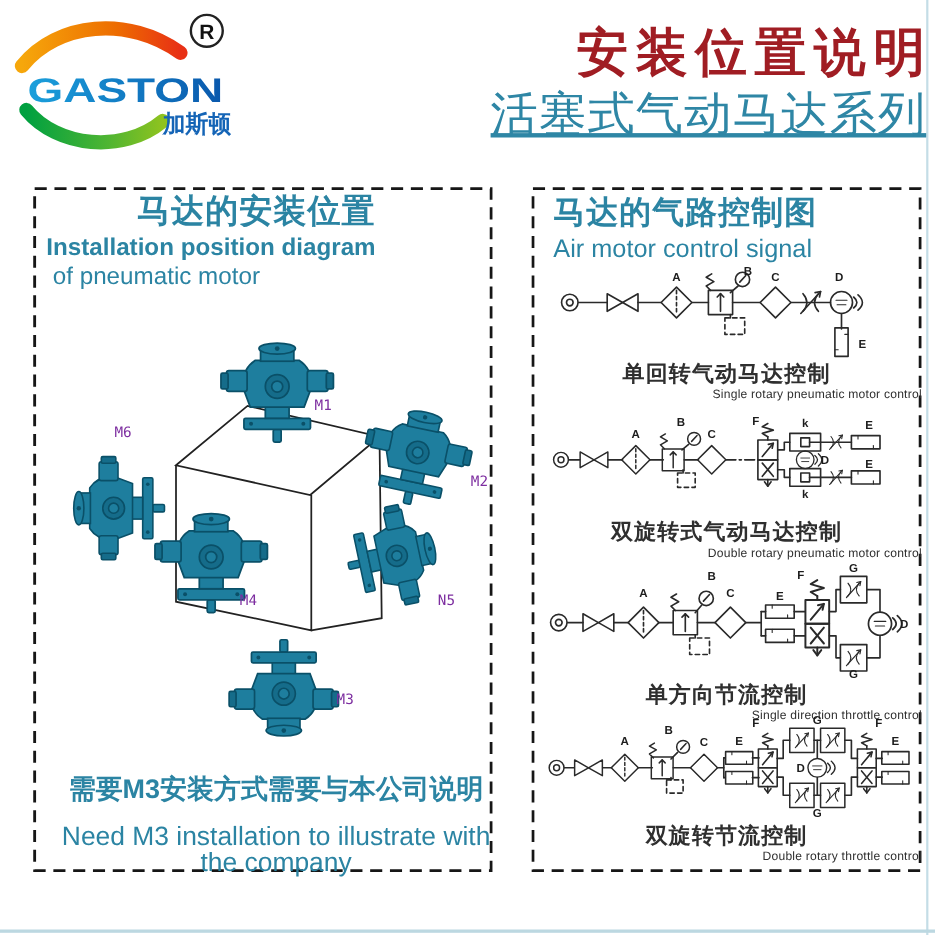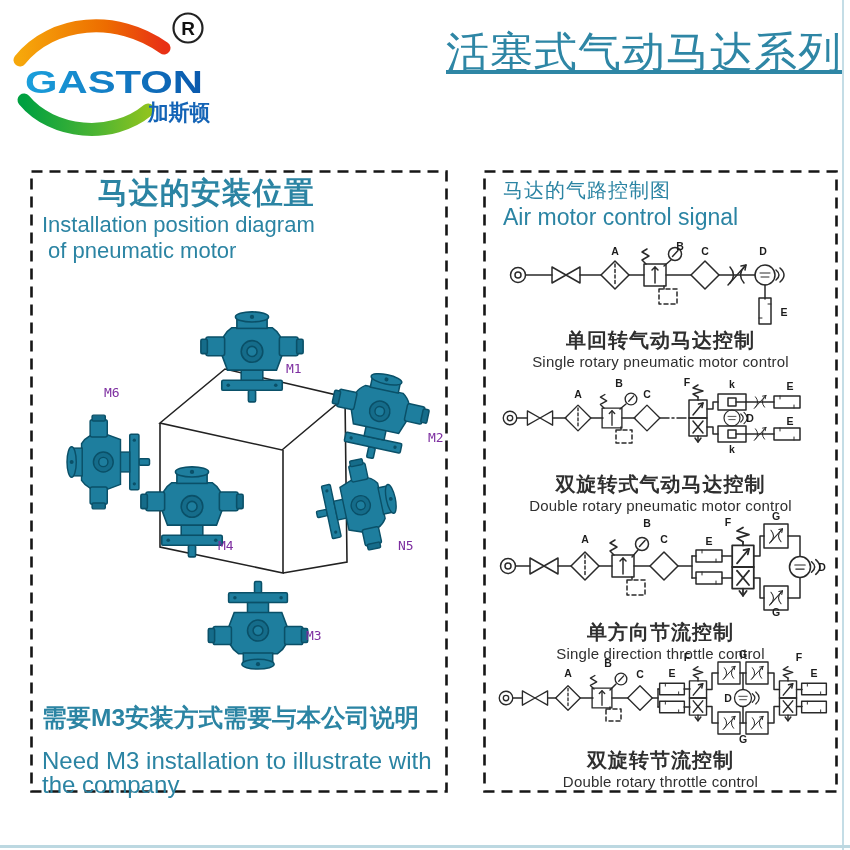--- a/index.html
+++ b/index.html
@@ -18,37 +18,37 @@
 
   
   .panel{position:absolute;top:170px;}
   #left-panel{left:30px;width:418px;height:623px;}
   #right-panel{left:483px;width:355px;height:623px;}
   .panel-border{position:absolute;left:0;top:0;pointer-events:none;}
 
   .teal{color:#2b84a3;}
   .lp-head{position:absolute;left:12px;top:8px;line-height:1;}
   .lp-title{font-size:30px;font-weight:bold;letter-spacing:1px;text-align:right;}
-  .lp-sub{font-size:22px;margin-top:6px;}
+  .lp-sub{font-size:22px;margin-top:6px;font-weight:bold;}
   .lp-sub2{font-size:22px;margin-top:4px;padding-left:6px;}
-  .lp-note{position:absolute;left:12px;top:536px;line-height:1;}
+  .lp-note{position:absolute;left:24px;top:536px;line-height:1;text-align:center;}
   .lp-note-zh{font-size:24.5px;font-weight:bold;}
   .lp-note-en{font-size:24px;margin-top:18px;}
 
   .rp-head{position:absolute;left:20px;top:10px;line-height:1;}
-  .rp-title{font-size:20px;font-weight:normal;letter-spacing:1px;}
+  .rp-title{font-size:29px;font-weight:bold;letter-spacing:1px;}
   .rp-sub{font-size:23px;margin-top:6px;}
 
   .circuit{position:absolute;}
   .ckt{stroke:#2a2a2a;stroke-width:1.5;fill:none;stroke-linecap:round;stroke-linejoin:round;}
   .ckt text{stroke:none;fill:#1c1c1c;font-family:"Liberation Sans",sans-serif;
             font-weight:bold;font-size:10.5px;text-anchor:middle;}
   .ckt-cap{position:absolute;left:0;width:100%;text-align:center;color:#2f2f2f;line-height:1;}
   .cap-zh{font-size:20px;font-weight:bold;letter-spacing:1px;}
-  .cap-en{font-size:15px;margin-top:4px;letter-spacing:0.2px;}
+  .cap-en{font-size:11px;margin-top:4px;letter-spacing:0.2px;text-align:right;}
 
   .cube-diagram{position:absolute;left:0;top:100px;}
   .cube-edges{stroke:#222;stroke-width:1.6;fill:none;}
   .motor-label{font-family:"DejaVu Sans Mono","Liberation Mono",monospace;
                font-size:13px;fill:#7d2ea0;}
 </style>
 </head>
 <body>
 
 <svg width="0" height="0" style="position:absolute" aria-hidden="true">
@@ -164,20 +164,21 @@
   </defs>
   <path d="M 8,56 C 40,16 105,10 152,44" stroke="url(#gOrange)" stroke-width="13" stroke-linecap="round" fill="none"></path>
   <path d="M 12,96 C 40,130 100,136 136,106" stroke="url(#gGreen)" stroke-width="13" stroke-linecap="round" fill="none"></path>
   <text x="13" y="89" font-size="31" font-weight="bold" fill="url(#gBlue)" textLength="178" lengthAdjust="spacingAndGlyphs">GASTON</text>
   <circle cx="176" cy="24" r="14.5" fill="none" stroke="#222" stroke-width="2.2"></circle>
   <text x="176" y="31" font-size="19" font-weight="bold" fill="#111" text-anchor="middle">R</text>
   <text x="136" y="116" font-size="22" font-weight="bold" fill="#1464b6" textLength="62" lengthAdjust="spacingAndGlyphs">加斯顿</text>
 </svg>
 
 <div class="header-titles">
+  <div class="header-title">安装位置说明</div>
   <div class="header-subtitle">活塞式气动马达系列</div>
 </div>
 
 <div class="panel" id="left-panel">
   <svg class="panel-border" width="418" height="623">
     <rect x="1.5" y="1.5" width="415" height="620" fill="none" stroke="#161616" stroke-width="2.6" stroke-dasharray="11 7"></rect>
   </svg>
 
   <div class="lp-head teal">
     <div class="lp-title">马达的安装位置</div>

